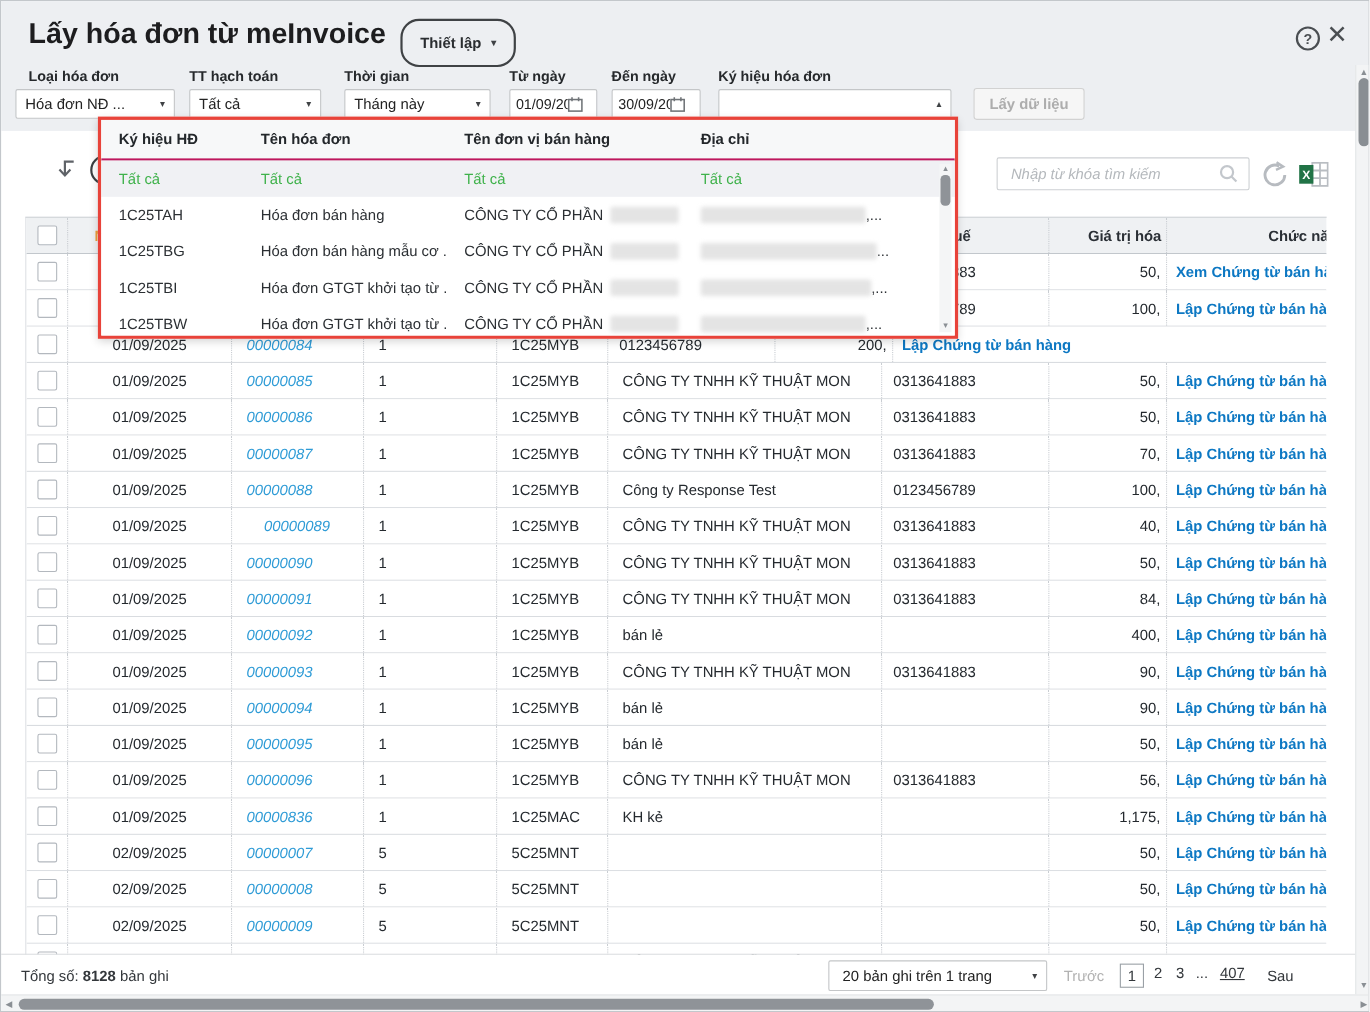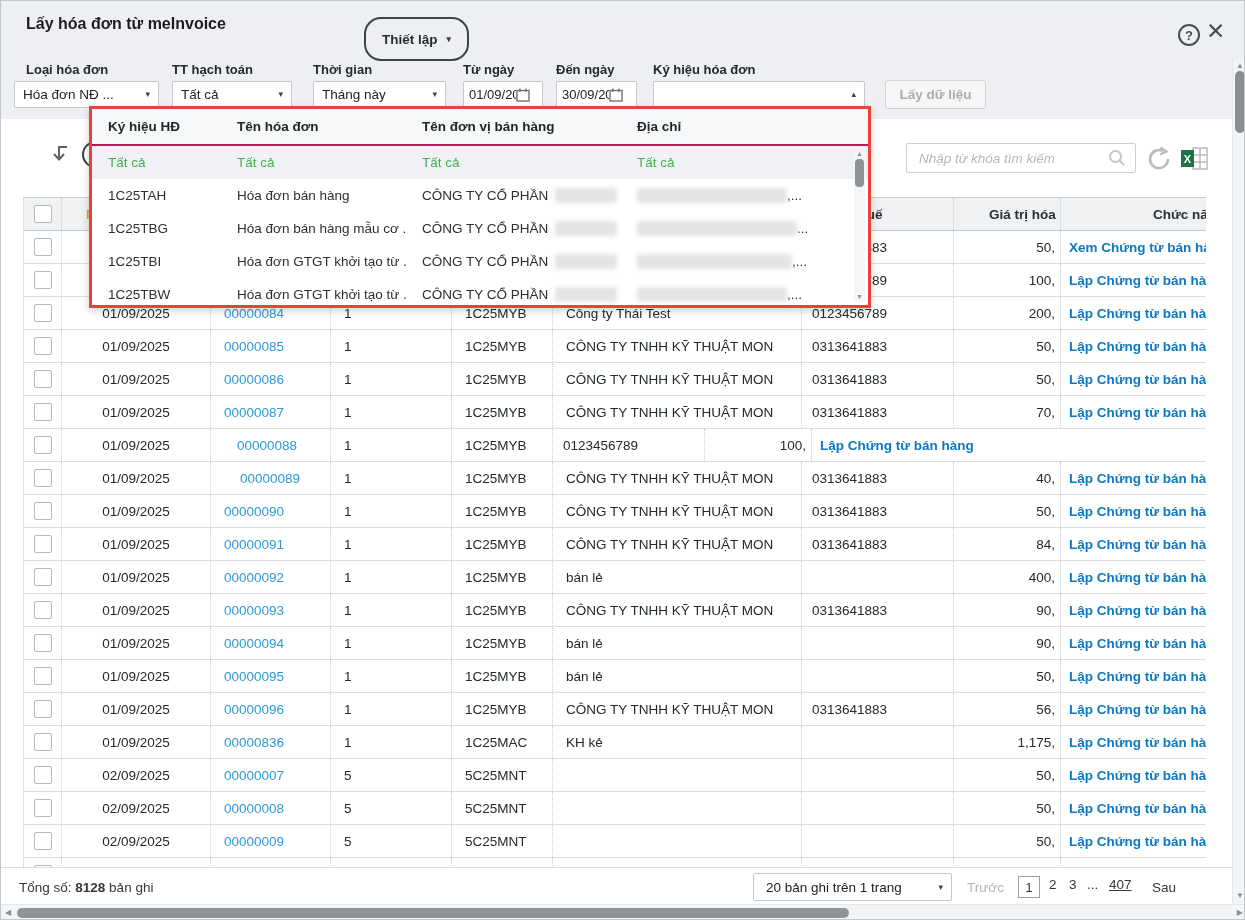--- a/index.html
+++ b/index.html
@@ -2,21 +2,21 @@
 <html><head>
 <meta charset="utf-8">
 <style>
   html,body{margin:0;padding:0;background:#fff;}
   *{box-sizing:border-box;}
   .abs{position:absolute;}
   #dialog{position:relative;width:1245px;height:920px;background:#fff;border:1px solid #c3c7cb;
     font-family:"Liberation Sans",sans-serif;color:#24292e;overflow:hidden;}
   
   #topbar{left:0;top:0;width:100%;height:118px;background:#edeff2;}
-  #title{left:25px;top:14px;font-size:16px;font-weight:700;color:#1d1d1f;}
+  #title{left:25px;top:14px;font-size:26px;font-weight:700;color:#1d1d1f;}
   #settings-btn{left:363px;top:16px;height:44px;padding:0 16px;border:2px solid #3f4245;border-radius:17px;
     display:flex;align-items:center;gap:9px;font-size:13.5px;font-weight:700;color:#2a2d30;background:transparent;cursor:pointer;}
   .caret{font-size:9px;color:#3f4245;line-height:1;}
   #help-icon{left:1177px;top:23px;width:22px;height:22px;border:2px solid #4a4e52;border-radius:50%;
     display:flex;align-items:center;justify-content:center;font-size:13px;font-weight:700;color:#4a4e52;cursor:pointer;}
   #close-icon{left:1205px;top:19px;font-size:23px;color:#4a4e52;cursor:pointer;line-height:1;}
   
   .flabel{top:61px;font-size:13px;font-weight:700;color:#26292c;white-space:nowrap;}
   .combo{top:80px;height:27px;background:#fff;border:1px solid #c4c6c8;border-radius:2px;
     display:flex;align-items:center;font-size:13.5px;color:#222;padding:0 8px;cursor:pointer;white-space:nowrap;overflow:hidden;}
@@ -42,21 +42,21 @@
   .c3{width:121px;padding-left:13px;}
   .c4{width:101px;padding-left:13px;}
   .c5{width:249px;padding-left:13px;}
   .c6{width:152px;padding-left:10px;}
   .c7{width:107px;justify-content:flex-end;padding-right:5px;}
   .c8{flex:1;padding-left:8px;border-right:none;}
   #thead .c1{justify-content:flex-start;padding-left:24px;color:#ef9d3a;}
   #thead .c7{justify-content:flex-start;padding-left:35px;}
   #thead .c8{padding-left:92px;}
   .cb{width:18px;height:18px;border:1.5px solid #b3b8be;border-radius:2px;background:#fff;cursor:pointer;}
-  .numlink{color:#2e9bd6;cursor:pointer;}
+  .numlink{color:#2e9bd6;cursor:pointer;font-style:italic;}
   .actlink{color:#0d78c3;font-weight:700;cursor:pointer;}
   #tbody{height:637px;overflow:hidden;}
   
   #sym-dd{left:88px;top:105px;width:782px;height:202px;background:#fff;border:3px solid #e8433a;
     box-shadow:0 3px 8px rgba(0,0,0,.18);overflow:hidden;z-index:50;}
   .sd-row{display:flex;height:33px;align-items:center;font-size:13.5px;color:#2b2f33;cursor:pointer;background:#fff;}
   #sd-head{height:37px;background:#f7f8f9;border-bottom:2px solid #be185d;font-weight:700;color:#23272b;cursor:default;}
   .sd-all{background:#f0f1f4;color:#3fb24b;}
   .sd-c1{width:129px;padding-left:16px;}
   .sd-c2{width:185px;padding-left:16px;}
@@ -215,21 +215,20 @@
         <div class="tr">
           <div class="td c0">
             <div class="cb"></div>
           </div>
           <div class="td c1">01/09/2025</div>
           <div class="td c2">
             <div class="numlink" style="display: inline;">00000084</div>
           </div>
           <div class="td c3">1</div>
           <div class="td c4">1C25MYB</div>
-          <div class="td c5">Công ty Thái Test</div>
           <div class="td c6">0123456789</div>
           <div class="td c7">200,</div>
           <div class="td c8">
             <div class="actlink">Lập Chứng từ bán hàng</div>
           </div>
         </div>
         <div class="tr">
           <div class="td c0">
             <div class="cb"></div>
           </div>
@@ -279,24 +278,25 @@
           <div class="td c8">
             <div class="actlink">Lập Chứng từ bán hàng</div>
           </div>
         </div>
         <div class="tr">
           <div class="td c0">
             <div class="cb"></div>
           </div>
           <div class="td c1">01/09/2025</div>
           <div class="td c2">
-            <div class="numlink" style="display: inline; margin-left: 13px;">00000088</div>
-          </div>
-          <div class="td c3">1</div>
-          <div class="td c4">1C25MYB</div>
+            <div class="numlink" style="display: inline;">00000088</div>
+          </div>
+          <div class="td c3">1</div>
+          <div class="td c4">1C25MYB</div>
+          <div class="td c5">Công ty Response Test</div>
           <div class="td c6">0123456789</div>
           <div class="td c7">100,</div>
           <div class="td c8">
             <div class="actlink">Lập Chứng từ bán hàng</div>
           </div>
         </div>
         <div class="tr">
           <div class="td c0">
             <div class="cb"></div>
           </div>

